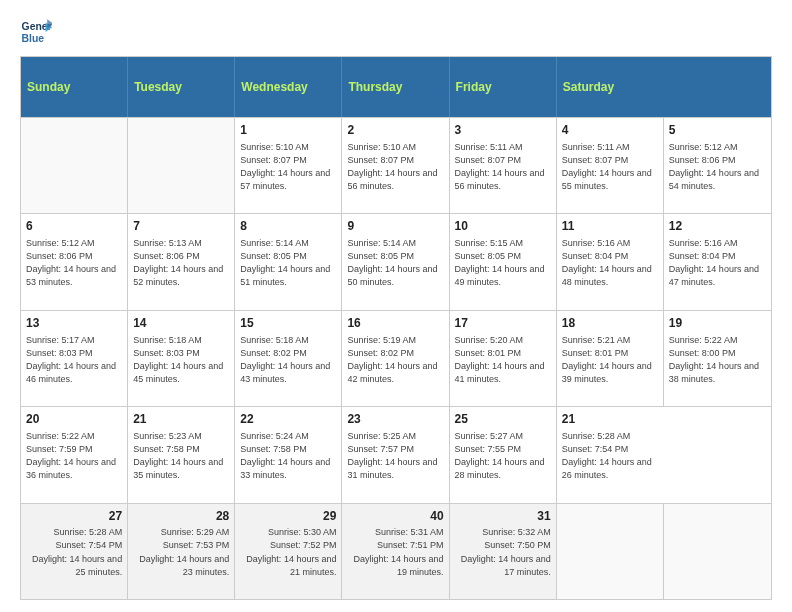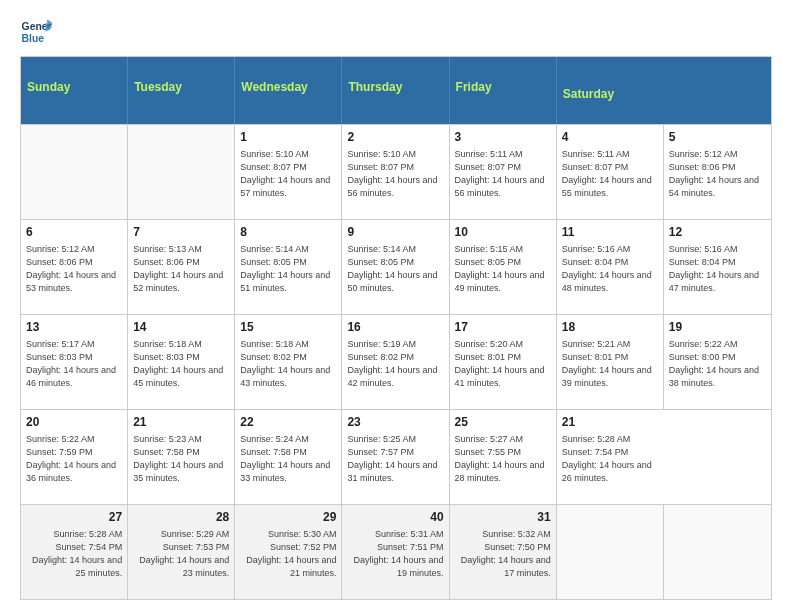--- a/index.html
+++ b/index.html
@@ -58,21 +58,21 @@
       background: #2e6da4;
     }
     .cal-header-cell {
       color: #bef264;
       font-size: 12px;
       font-weight: bold;
       padding: 23px 6px;
       text-align: left;
       border-right: 1px solid #4a85b8;
     }
-    .cal-header-cell:last-child { border-right: none; margin-top: 7px; }
+    .cal-header-cell:last-child { border-right: none; }
     .cal-body {
       display: flex;
       flex-direction: column;
       flex: 1;
     }
     .cal-row {
       display: grid;
       grid-template-columns: repeat(7, 1fr);
       flex: 1;
       border-top: 1px solid #ccc;

